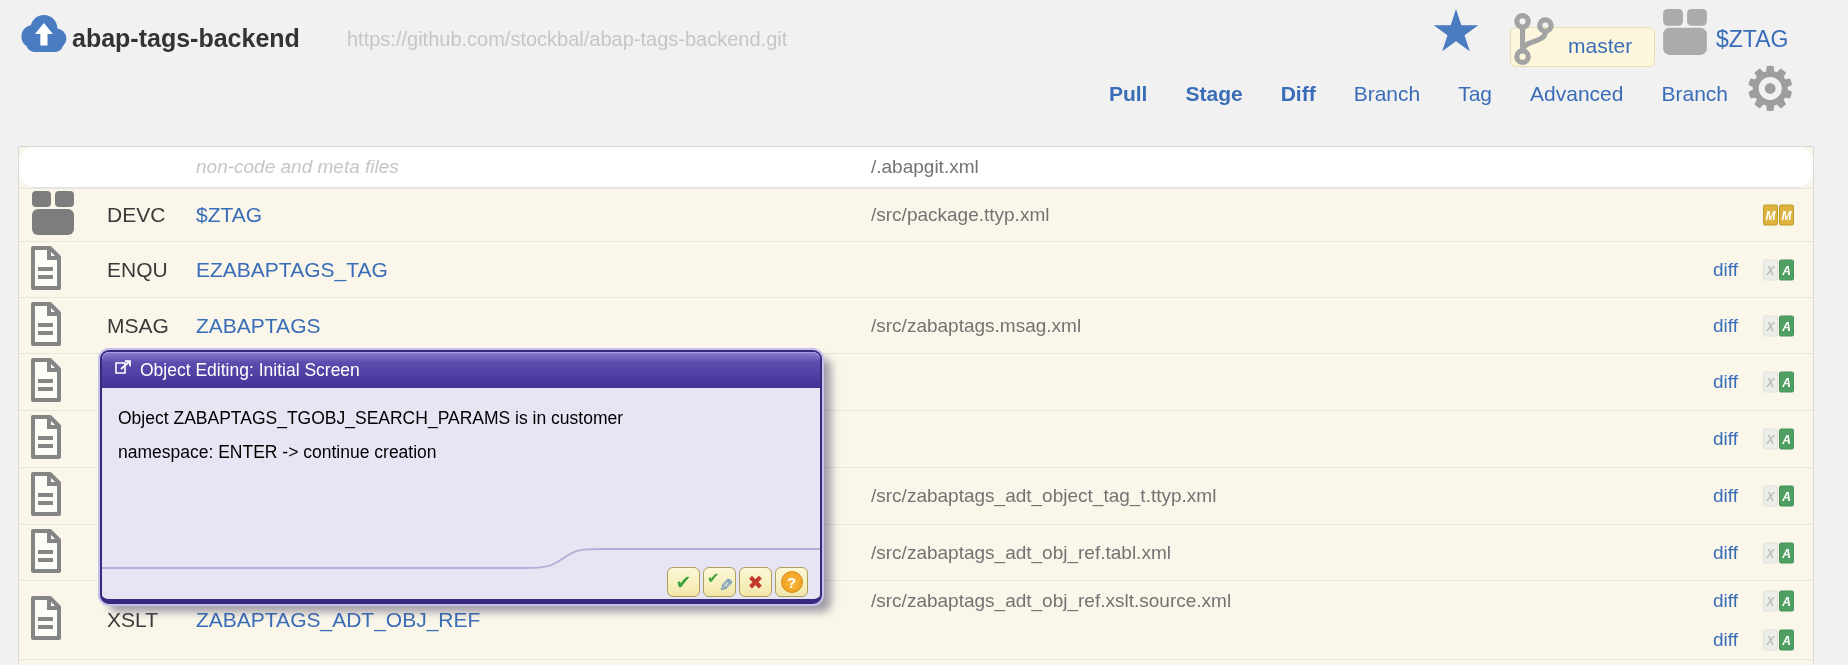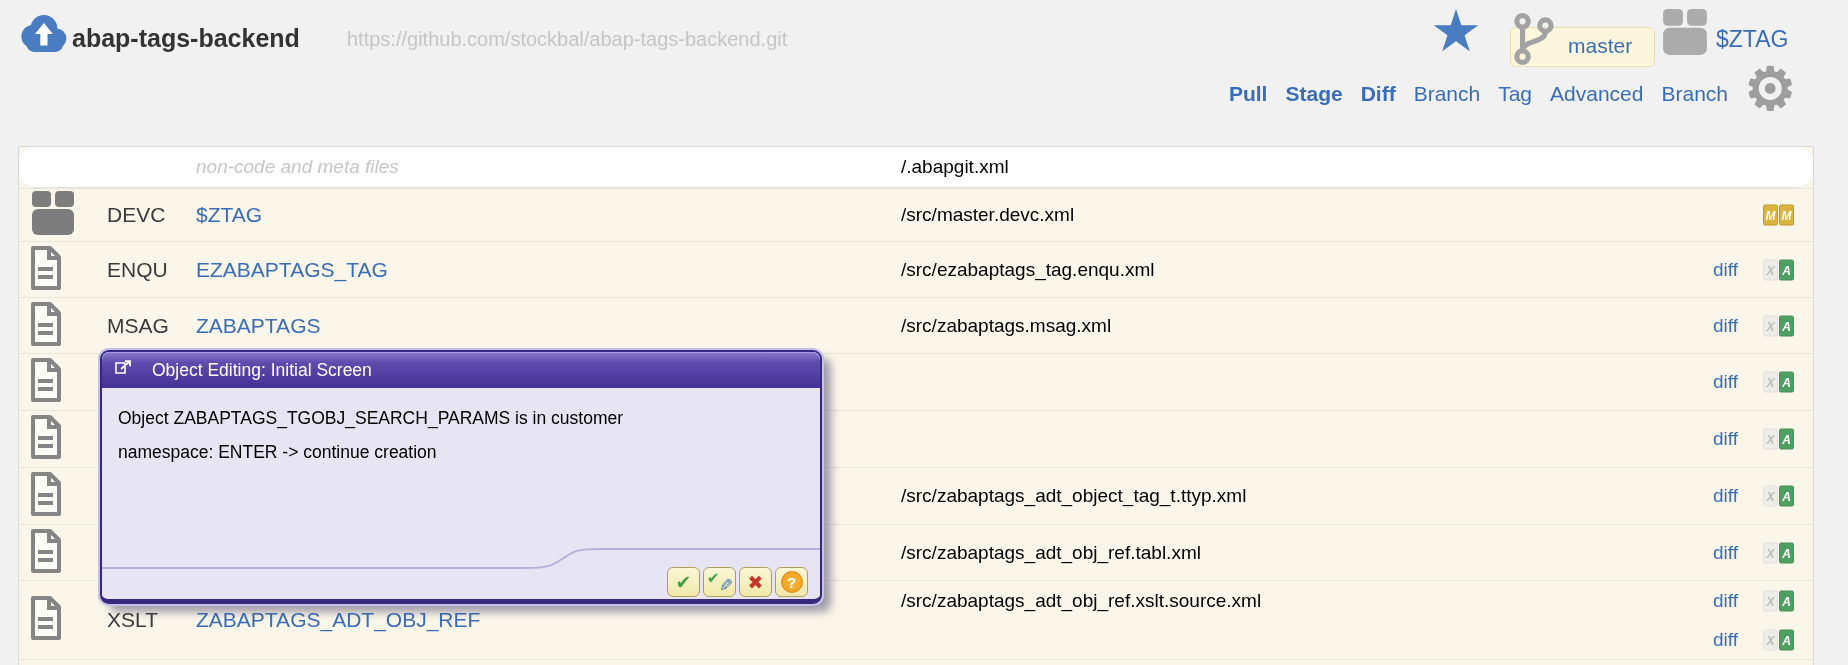--- a/index.html
+++ b/index.html
@@ -17,52 +17,52 @@
   
   .hdr-cloud{position:absolute;left:16px;top:10px;}
   .repo-title{position:absolute;left:72px;top:24px;font-size:25px;font-weight:bold;color:#333;}
   .repo-url{position:absolute;left:347px;top:28px;font-size:20px;color:var(--muted-gray);}
   .star{position:absolute;left:1430px;top:2px;font-size:58px;color:#4a7cc2;line-height:1;cursor:pointer;}
   .branch-box{position:absolute;left:1510px;top:27px;width:145px;height:40px;background:#fcf7dc;border:1px solid #e9dfb2;border-radius:6px;cursor:pointer;}
   .branch-ic{position:absolute;left:1512px;top:12px;}
   .branch-label{position:absolute;left:1568px;top:34px;font-size:21px;color:var(--link-blue);}
   .pkg-ic{position:absolute;left:1660px;top:6px;}
   .pkg-label{position:absolute;left:1716px;top:26px;font-size:23px;color:var(--link-blue);text-decoration:none;}
-  .menu{position:absolute;top:82px;right:120px;display:flex;gap:18px;font-size:21px;}
+  .menu{position:absolute;top:82px;right:120px;display:flex;gap:38px;font-size:21px;}
   .menu a{color:var(--link-blue);text-decoration:none;cursor:pointer;}
   .menu a.strong{font-weight:bold;}
   .gear{position:absolute;right:52px;top:60px;font-size:58px;line-height:1;color:#9e9e9e;-webkit-text-stroke:2px #9e9e9e;cursor:pointer;}
 
   
   .tbl{position:absolute;left:18px;top:146px;width:1796px;height:540px;background:var(--row-cream);border:1px solid #d9d9d9;border-bottom:none;}
   .row{position:relative;border-top:1px solid #e9e6da;}
   .row.first{border-top:none;background:#fff;height:41px;border-radius:15px;}
   .row.first{border-bottom:1px solid #e3e3e3;}
   .h53{height:53px;}.h56{height:56px;}.h57{height:57px;}.h79{height:79px;}
   .row .vc{position:absolute;top:50%;transform:translateY(-50%);}
   .c-icon{left:10px;width:48px;text-align:left;}
   .c-type{left:88px;font-size:21px;color:#3a3a3a;}
   .c-name{left:177px;font-size:21px;color:var(--link-blue);text-decoration:none;cursor:pointer;}
-  .c-path{left:882px;font-size:19px;color:#000000;}
+  .c-path{left:852px;font-size:19px;color:#737373;}
   .c-meta{left:177px;font-size:19px;font-style:italic;color:var(--muted-gray);}
   .c-diff{left:1694px;font-size:19px;color:var(--link-blue);text-decoration:none;cursor:pointer;}
   .c-badges{left:1744px;display:flex;gap:1px;}
   .badge{display:inline-block;width:15px;height:21px;line-height:21px;text-align:center;font-size:12px;font-weight:bold;border-radius:2px;}
   .badge.m{background:#dcb33f;border:1px solid #c19b25;color:#fff;}
   .badge.x{background:#ededea;border:1px solid #e0e0dc;color:#bdbdb8;}
   .badge.a{background:#4f9f63;border:1px solid #459257;color:#fff;}
   .fline{position:absolute;left:0;width:100%;height:39px;}
   .fline .vc{top:50%;}
   .sliver{height:20px;}
 
   
   .dlg{position:absolute;left:100px;top:350px;width:722px;height:254px;background:#e7e5f4;
        border:2px solid #372a7e;border-bottom-width:5px;border-radius:9px;
        box-shadow:0 0 0 2px #c6c0ea, 9px 8px 9px rgba(70,64,100,.5);z-index:10;}
-  .dlg-title{height:36px;display:flex;align-items:center;gap:19px;padding:0 12px;
+  .dlg-title{height:36px;display:flex;align-items:center;gap:7px;padding:0 12px;
        background:linear-gradient(180deg,#8b7cd0 0%,#5d4bad 30%,#4e3ca0 70%,#443394 100%);
        border-radius:7px 7px 0 0;color:#fff;font-size:17.5px;box-shadow:inset 0 1px 0 #a79bdd;cursor:move;}
   .dlg-body{position:relative;height:196px;border-radius:0 0 6px 6px;padding-left:44px;}
   .dlg-msg1{position:absolute;left:16px;top:20px;font-size:17.5px;color:#000;}
   .dlg-msg2{position:absolute;left:16px;top:54px;font-size:17.5px;color:#000;}
   .dlg-sash{position:absolute;left:0;top:159px;}
   .dlg-btns{position:absolute;right:12px;top:179px;display:flex;gap:3px;}
   .sapbtn{position:relative;width:33px;height:30px;border:1px solid #ad9f5e;border-radius:6px;
        background:linear-gradient(#fcf7d6,#f2e8ab);display:flex;align-items:center;justify-content:center;
        font-size:19px;cursor:pointer;}
@@ -142,41 +142,40 @@
         <svg width="48" height="48" viewBox="0 0 48 48">
             <g fill="#7d7d7d">
           <rect x="3" y="2" width="19" height="16" rx="4"></rect>
               <rect x="26" y="2" width="19" height="16" rx="4"></rect>
           <rect x="3" y="20" width="42" height="26" rx="6"></rect>
             </g>
           </svg>
       </span>
       <span class="vc c-type">DEVC</span>
       <a class="vc c-name">$ZTAG</a>
-      <span class="vc c-path">/src/master.devc.xml</span>
+      <span class="vc c-path">/src/package.ttyp.xml</span>
       <a class="vc c-diff"></a>
 
       <span class="vc c-badges">
         <i class="badge m">M</i>
         <i class="badge m">M</i>
       </span>
     </div>
 
     <div class="row h56">
       <span class="vc c-icon">
         <svg width="34" height="44" viewBox="0 0 34 44">
             <path d="M4 2 h17 l9 9 v31 h-26 z" fill="#fdfdf8" stroke="#858585" stroke-width="4" stroke-linejoin="round"></path>
             <path d="M20 2 v10 h10" fill="none" stroke="#858585" stroke-width="4"></path>
             <rect x="9" y="21" width="15" height="4" fill="#858585"></rect>
             <rect x="9" y="29" width="15" height="4" fill="#858585"></rect>
           </svg>
       </span>
       <span class="vc c-type">ENQU</span>
       <a class="vc c-name">EZABAPTAGS_TAG</a>
-      <span class="vc c-path">/src/ezabaptags_tag.enqu.xml</span>
       <a class="vc c-diff">diff</a>
       <span class="vc c-badges">
         <i class="badge x">X</i>
         <i class="badge a">A</i>
       </span>
     </div>
 
     <div class="row h56">
       <span class="vc c-icon">
         <svg width="34" height="44" viewBox="0 0 34 44">

